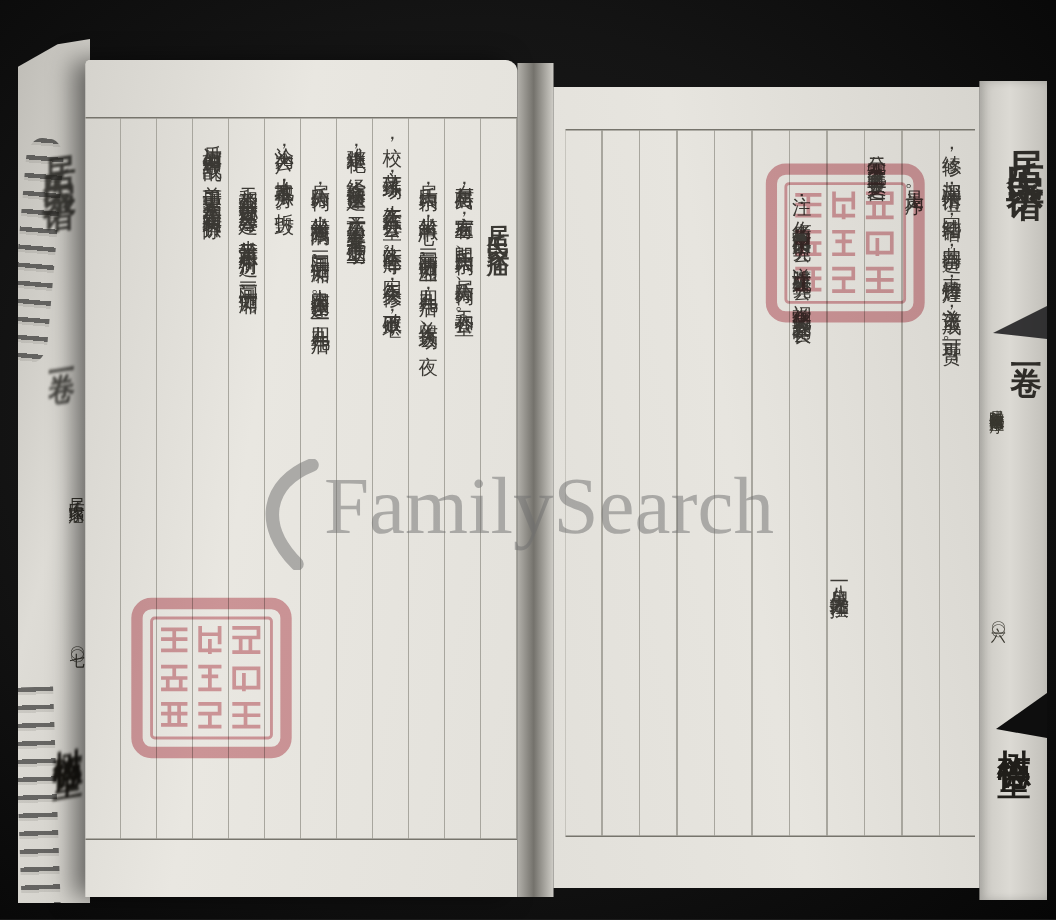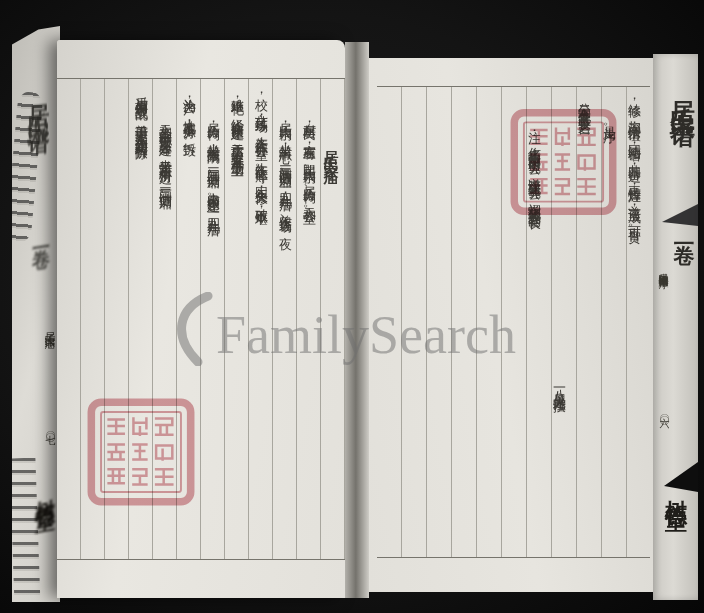--- a/index.html
+++ b/index.html
@@ -103,21 +103,21 @@
   .corner-notch{
     position:absolute;right:0;top:408px;width:0;height:0;
     border-right:34px solid #0e0e0e;border-top:24px solid transparent;border-bottom:6px solid transparent;
   }
   .spine-hall-right{
     position:absolute;left:8px;top:428px;writing-mode:vertical-rl;
     font-size:22px;font-weight:700;letter-spacing:5px;color:#201e1a;filter:blur(.5px);
   }
   
   .watermark{
-    position:absolute;left:168px;top:292px;z-index:40;display:flex;align-items:flex-end;
+    position:absolute;left:168px;top:306px;z-index:40;display:flex;align-items:flex-start;
     opacity:.5;pointer-events:none;
   }
   .watermark .wm-text{
     font-family:"Liberation Serif", serif;font-size:54px;color:#6f6f6f;letter-spacing:0;
   }
   .wm-leaf{margin-right:2px;}
 </style>
 </head>
 <body>
 

